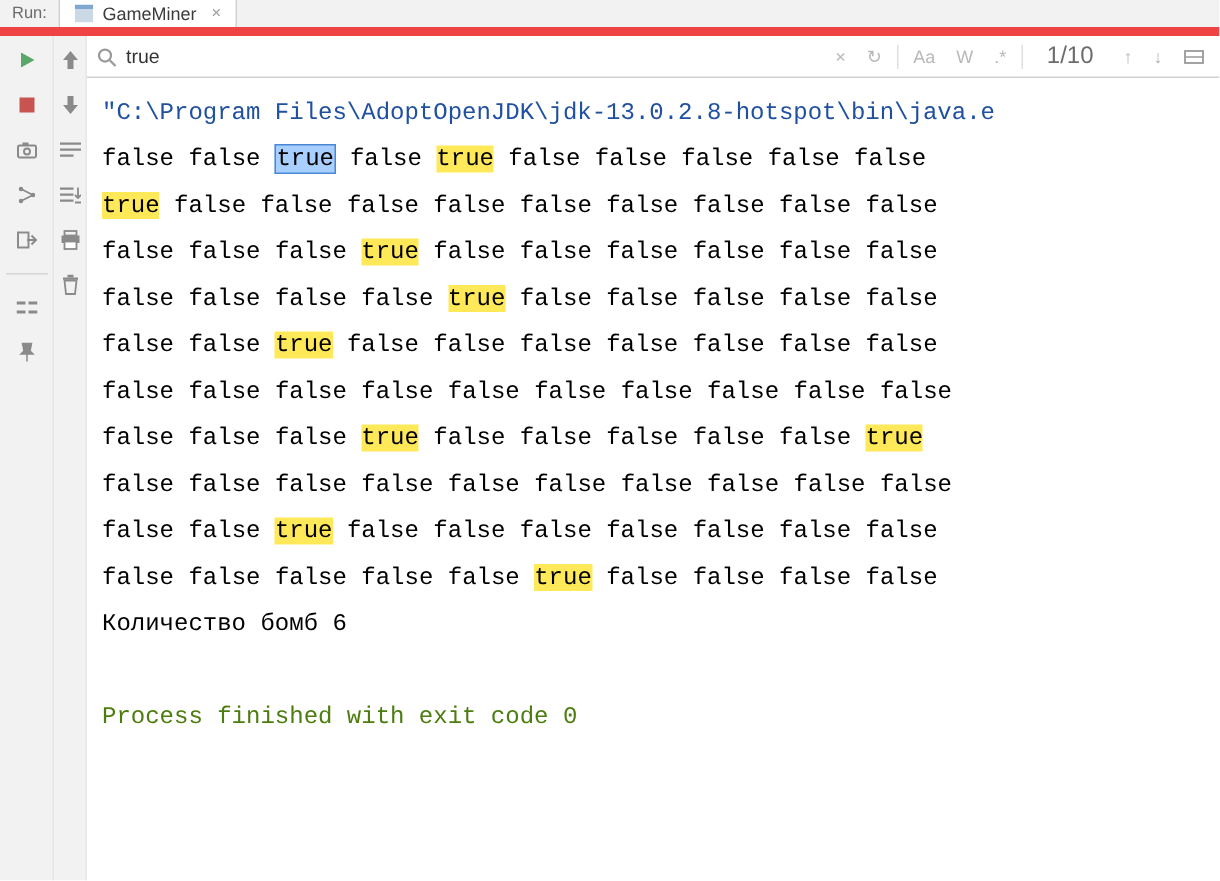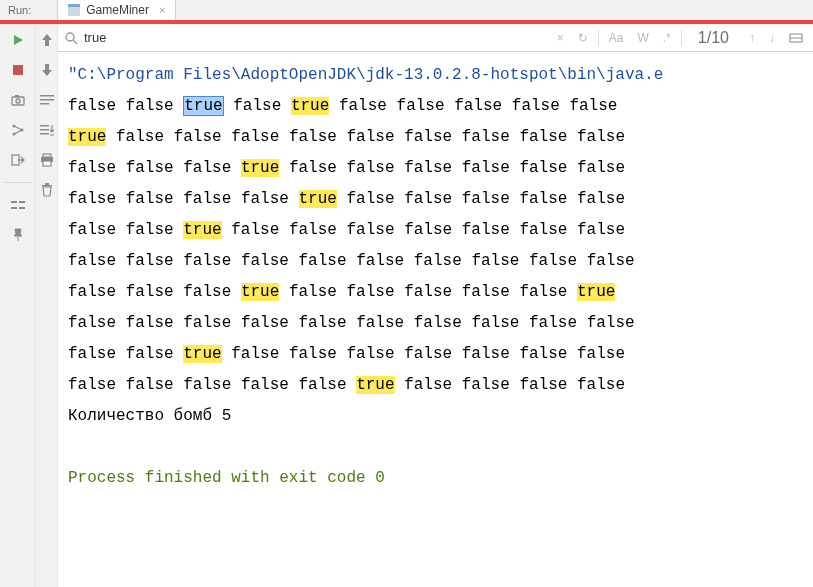--- a/index.html
+++ b/index.html
@@ -1,17 +1,17 @@
 <!DOCTYPE html>
 <html><head>
 <meta charset="utf-8">
 <style>
   * { box-sizing: border-box; margin: 0; padding: 0; }
   body { font-family: "Segoe UI", Arial, sans-serif; font-size: 12px; background: #fff; color: #000; width: 813px; height: 587px; overflow: hidden; }
-  .top-bar { display: flex; align-items: center; height: 24px; border-bottom: 4px solid #ef4444; background: #f2f2f2; gap: 18px; }
+  .top-bar { display: flex; align-items: center; height: 24px; border-bottom: 6px solid #ef4444; background: #f2f2f2; }
   .top-bar .run-label { color: #6c6c6c; padding: 0 8px; font-size: 11px; }
   .tab { display: flex; align-items: center; gap: 6px; height: 100%; padding: 0 10px; background: #fff; border-right: 1px solid #d1d1d1; border-left: 1px solid #d1d1d1; }
   .tab-icon { width: 12px; height: 12px; }
   .tab-label { color: #3b3b3b; font-size: 12px; text-align: center; }
   .tab-close { color: #9a9a9a; font-size: 11px; margin-left: 4px; }
   .body-row { display: flex; height: calc(100% - 24px); }
   .left-tools { width: 36px; display: flex; flex-direction: column; align-items: center; padding-top: 8px; gap: 14px; border-right: 1px solid #e6e6e6; background: #f2f2f2; }
   .left-tools-2 { width: 22px; display: flex; flex-direction: column; align-items: center; padding-top: 8px; gap: 14px; border-right: 1px solid #e6e6e6; background: #f2f2f2; }
   .tool-btn { width: 16px; height: 16px; display: flex; align-items: center; justify-content: center; cursor: pointer; }
   .divider { width: 80%; height: 0; border-top: 1px solid #d6d6d6; margin: 0; }
@@ -170,19 +170,19 @@
 <span class="tok">false</span> <span class="tok">false</span> <span class="tok sel">true</span> <span class="tok">false</span> <span class="tok hl">true</span> <span class="tok">false</span> <span class="tok">false</span> <span class="tok">false</span> <span class="tok">false</span> <span class="tok">false</span> 
 <span class="tok hl">true</span> <span class="tok">false</span> <span class="tok">false</span> <span class="tok">false</span> <span class="tok">false</span> <span class="tok">false</span> <span class="tok">false</span> <span class="tok">false</span> <span class="tok">false</span> <span class="tok">false</span> 
 <span class="tok">false</span> <span class="tok">false</span> <span class="tok">false</span> <span class="tok hl">true</span> <span class="tok">false</span> <span class="tok">false</span> <span class="tok">false</span> <span class="tok">false</span> <span class="tok">false</span> <span class="tok">false</span> 
 <span class="tok">false</span> <span class="tok">false</span> <span class="tok">false</span> <span class="tok">false</span> <span class="tok hl">true</span> <span class="tok">false</span> <span class="tok">false</span> <span class="tok">false</span> <span class="tok">false</span> <span class="tok">false</span> 
 <span class="tok">false</span> <span class="tok">false</span> <span class="tok hl">true</span> <span class="tok">false</span> <span class="tok">false</span> <span class="tok">false</span> <span class="tok">false</span> <span class="tok">false</span> <span class="tok">false</span> <span class="tok">false</span> 
 <span class="tok">false</span> <span class="tok">false</span> <span class="tok">false</span> <span class="tok">false</span> <span class="tok">false</span> <span class="tok">false</span> <span class="tok">false</span> <span class="tok">false</span> <span class="tok">false</span> <span class="tok">false</span> 
 <span class="tok">false</span> <span class="tok">false</span> <span class="tok">false</span> <span class="tok hl">true</span> <span class="tok">false</span> <span class="tok">false</span> <span class="tok">false</span> <span class="tok">false</span> <span class="tok">false</span> <span class="tok hl">true</span> 
 <span class="tok">false</span> <span class="tok">false</span> <span class="tok">false</span> <span class="tok">false</span> <span class="tok">false</span> <span class="tok">false</span> <span class="tok">false</span> <span class="tok">false</span> <span class="tok">false</span> <span class="tok">false</span> 
 <span class="tok">false</span> <span class="tok">false</span> <span class="tok hl">true</span> <span class="tok">false</span> <span class="tok">false</span> <span class="tok">false</span> <span class="tok">false</span> <span class="tok">false</span> <span class="tok">false</span> <span class="tok">false</span> 
 <span class="tok">false</span> <span class="tok">false</span> <span class="tok">false</span> <span class="tok">false</span> <span class="tok">false</span> <span class="tok hl">true</span> <span class="tok">false</span> <span class="tok">false</span> <span class="tok">false</span> <span class="tok">false</span> 
-<span>Количество бомб 5</span>
+<span>Количество бомб 6</span>
 
 <span class="finish">Process finished with exit code 0</span>
 </div>
   </div>
 
 </div>
 
 </body></html>

